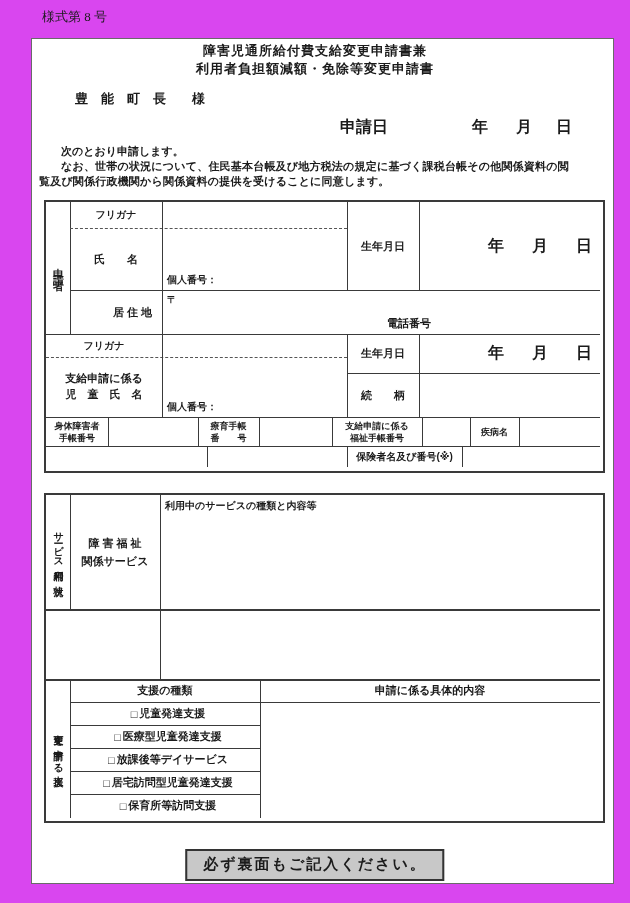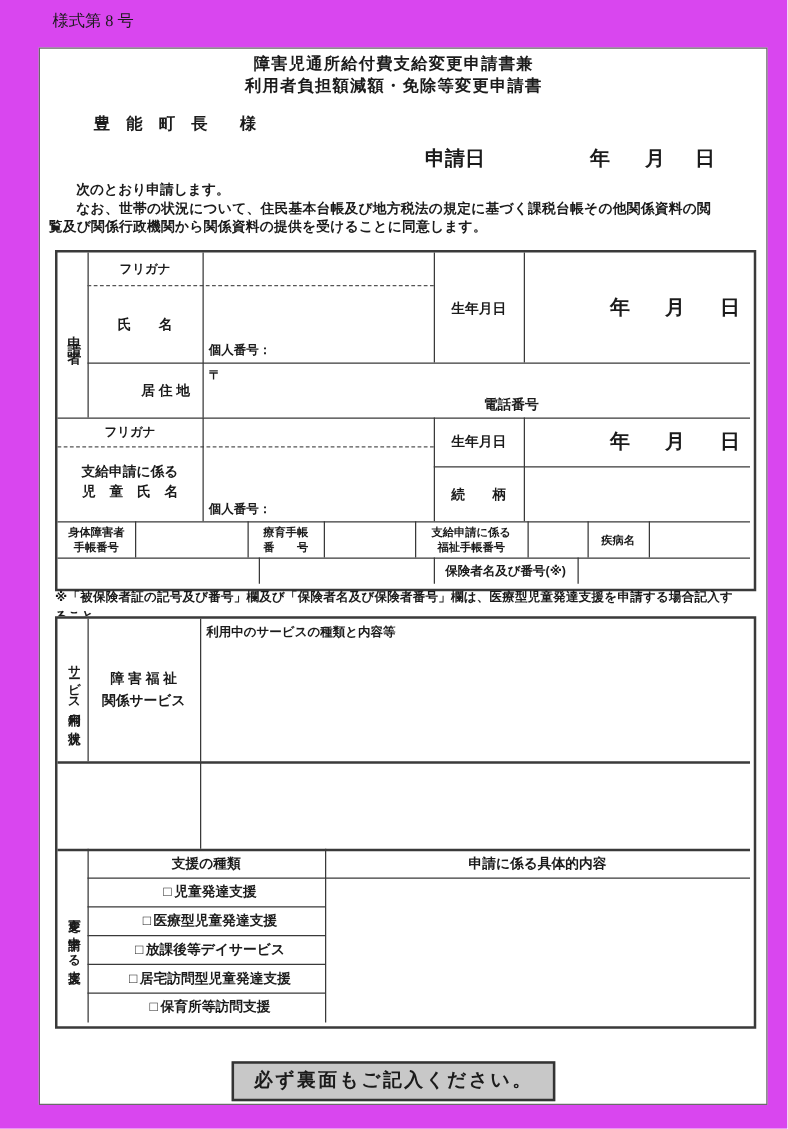--- a/index.html
+++ b/index.html
@@ -122,24 +122,20 @@
     <div class="cell f9" style="left:424px;top:215px;width:49px;height:29px;">疾病名</div>
 
     <div class="hline" style="left:0;top:244px;width:554px;"></div>
 
     <div class="vline" style="left:161px;top:244px;height:21px;"></div>
     <div class="vline" style="left:301px;top:244px;height:21px;"></div>
     <div class="vline" style="left:416px;top:244px;height:21px;"></div>
     <div class="cell f10" style="left:301px;top:244px;width:115px;height:21px;">保険者名及び番号(※)</div>
   </div>
 
-  <div class="abs f10" style="left:44px;top:471px;width:557px;line-height:15px;letter-spacing:0.2px;">
-    <div>※「被保険者証の記号及び番号」欄及び「保険者名及び保険者番号」欄は、医療型児童発達支援を申請する場合記入す</div>
-    <div>ること。</div>
-  </div>
 
   <div class="block" style="left:44px;top:493px;width:557px;height:326px;">
 
     <div class="vline" style="left:24px;top:0;height:114px;"></div>
     <div class="cell vtext f10" style="left:0;top:0;width:24px;height:114px;">サービス利用の状況</div>
     <div class="vline" style="left:114px;top:0;height:114px;"></div>
     <div class="cell f11" style="left:24px;top:0;width:90px;height:114px;flex-direction:column;line-height:18px;">
       <span>障 害 福 祉</span>
       <span>関係サービス</span>
     </div>

